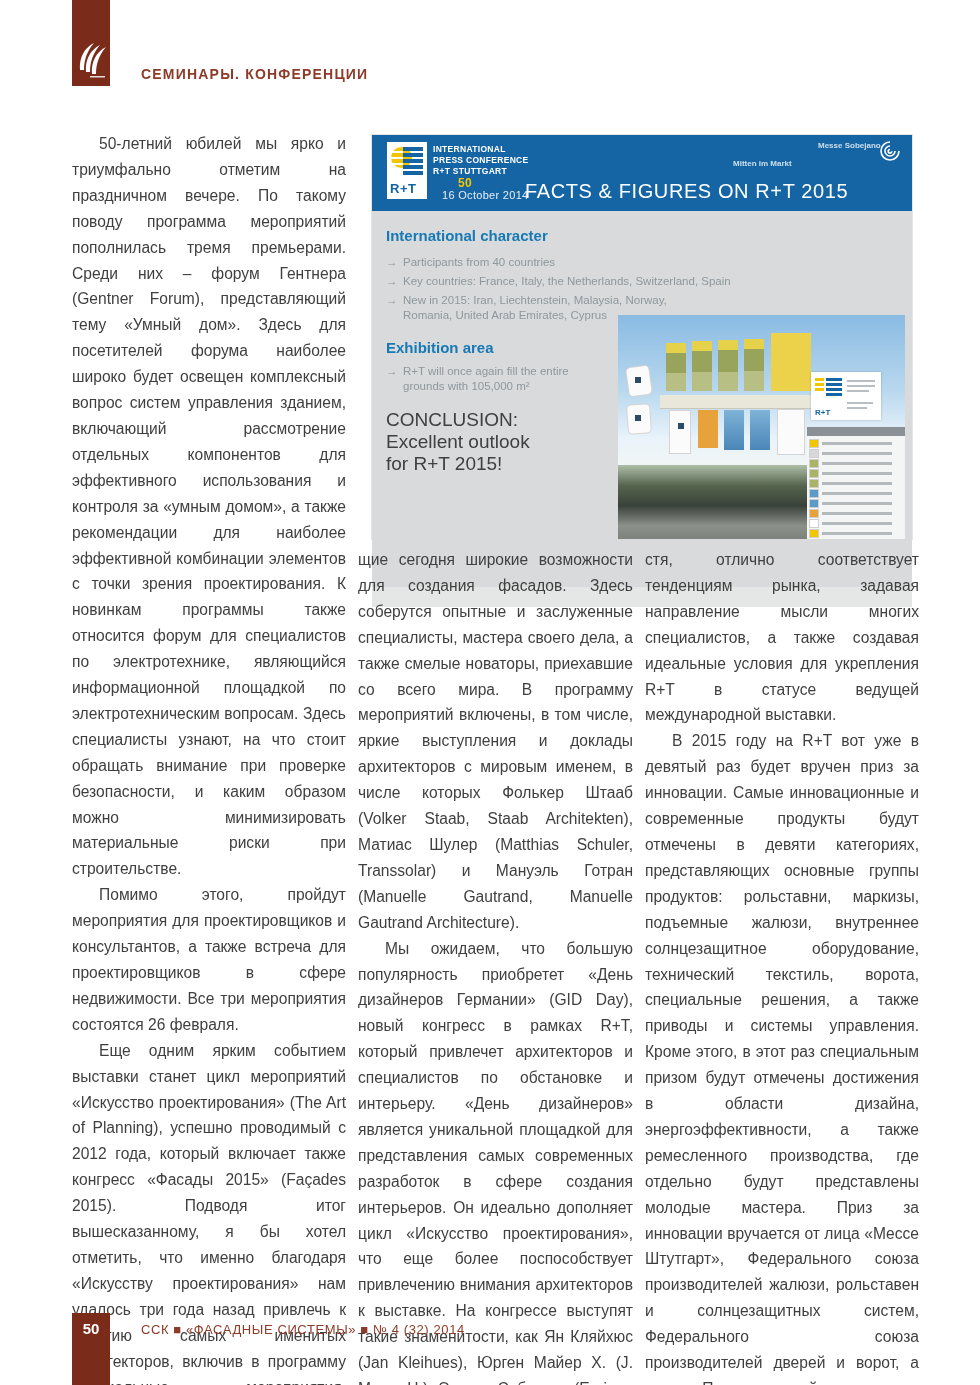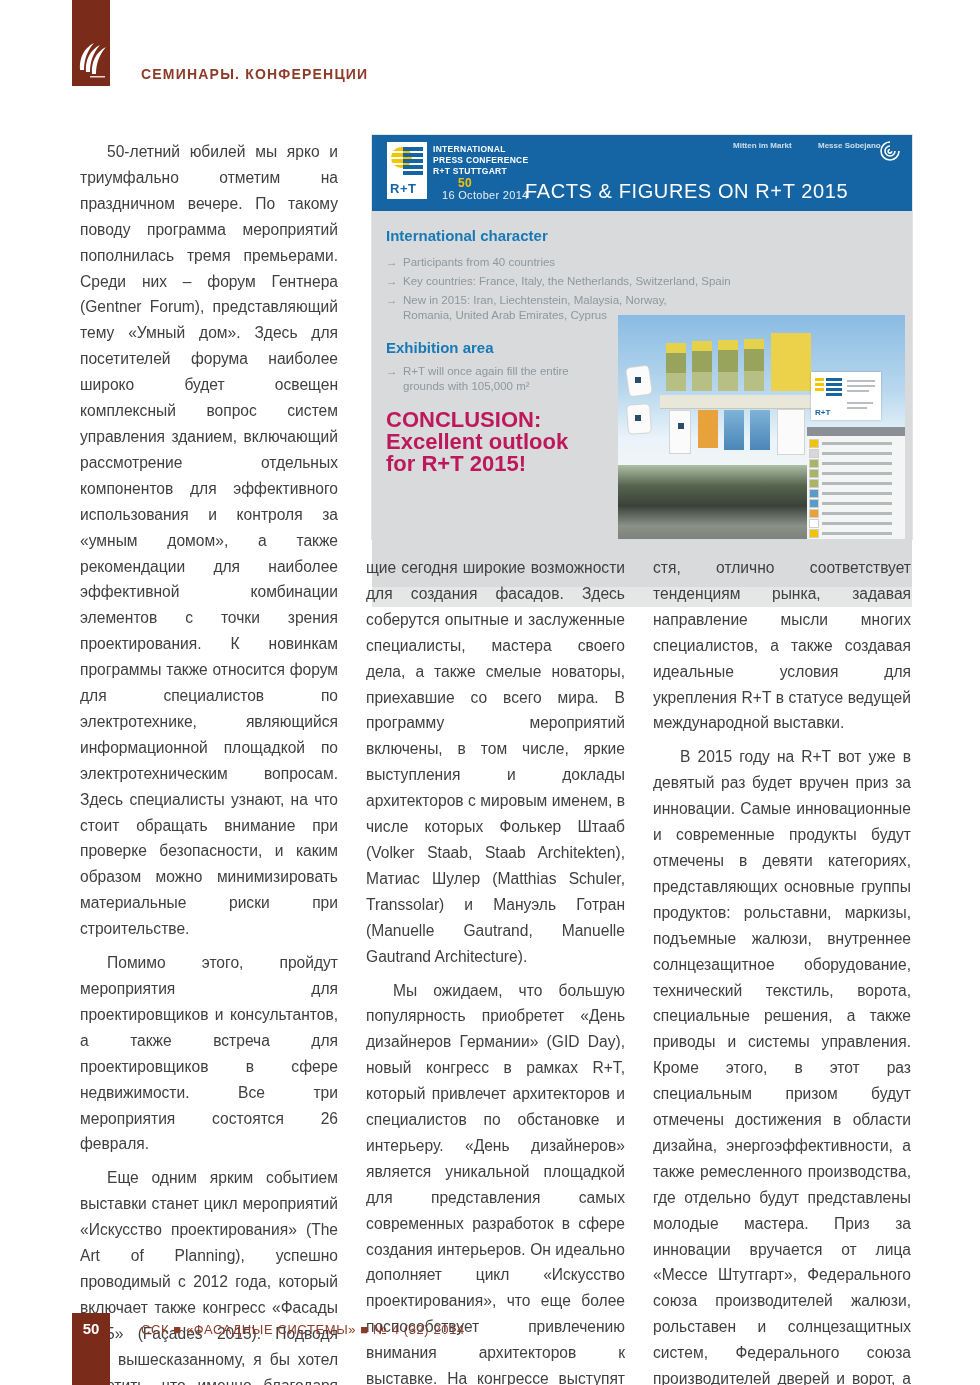--- a/index.html
+++ b/index.html
@@ -8,21 +8,21 @@
 
   
   .brand-block{position:absolute;left:72px;top:0;width:38px;height:86px;background:#7a2b1a;}
   .brand-block svg{position:absolute;left:4px;top:36px;}
   .section-title{position:absolute;left:141px;top:66px;color:#8d3b28;font-weight:bold;
                  font-size:14px;letter-spacing:1.2px;}
 
   
   .col{position:absolute;color:#3f3f3f;font-size:15.6px;line-height:25.9px;
        text-align:justify;}
-  .col p{margin:8px;}
+  .col p{margin:0;}
   .col p.indent{text-indent:27px;}
   .col1{left:72px;top:131px;width:274px;}
   .col2{left:358px;top:547px;width:275px;}
   .col3{left:645px;top:547px;width:274px;}
 
   
   .slide{position:absolute;left:372px;top:135px;width:540px;height:404px;background:#d8dadb;
          box-shadow:0 0 0 1px #e3e5e5;}
   .slide-header{position:absolute;left:0;top:0;width:540px;height:76px;background:#1565a5;}
   .rt-logo-box{position:absolute;left:15px;top:7px;width:40px;height:57px;background:#ffffff;}
@@ -31,37 +31,37 @@
   .rt-stripe{position:absolute;left:13px;right:1px;height:4px;background:#1565a5;}
   .rt-cut{position:absolute;left:0;width:13px;height:2px;background:#ffffff;}
   .rt-label{position:absolute;left:3px;bottom:3px;color:#1565a5;font-weight:bold;font-size:13px;letter-spacing:0.5px;}
   .conf-block{position:absolute;left:61px;top:9px;color:#ffffff;font-size:8.5px;font-weight:bold;
               line-height:11px;letter-spacing:0.3px;}
   .anniv{color:#f2c500;font-size:12px;font-weight:bold;margin-left:25px;line-height:13px;}
   .conf-date{color:#e8eef4;font-size:11px;font-weight:normal;line-height:11px;text-align:right;}
   .slide-title{position:absolute;left:153px;top:45px;color:#ffffff;font-size:20px;
                letter-spacing:0.6px;font-weight:normal;}
   .hdr-small{position:absolute;top:6px;color:rgba(255,255,255,0.78);font-size:8px;font-weight:bold;}
-  .hdr-small.m1{left:361px;}
+  .hdr-small.m1{left:361px;margin-top:18px;}
   .hdr-small.m2{left:446px;}
   .spiral{position:absolute;left:504px;top:2px;}
 
   .slide-body{position:absolute;left:0;top:76px;width:540px;height:396px;background:#d8dadb;}
   .bottom-strip{position:absolute;left:0;bottom:0;width:540px;height:20px;background:#e5e7e7;}
   .sec-heading{position:absolute;left:14px;color:#1779b6;font-weight:bold;font-size:15px;}
   .sh1{top:16px;}
   .sh2{top:128px;}
   .bullet{position:absolute;left:14px;display:flex;color:#8e989e;font-size:11.5px;line-height:15px;}
   .bullet .arrow{width:17px;flex:0 0 17px;color:#8e989e;}
   .b1{top:44px;width:300px;}
   .b2{top:63px;width:420px;}
   .b3{top:82px;width:330px;}
   .b4{top:153px;width:200px;}
-  .conclusion{position:absolute;left:14px;top:198px;color:#be185d;font-weight:bold;
-              font-size:22px;line-height:22px;}
+  .conclusion{position:absolute;left:14px;top:198px;color:#404040;font-weight:normal;
+              font-size:19px;line-height:22px;}
 
   
   .map{position:absolute;left:246px;top:104px;width:287px;height:224px;overflow:hidden;
        background:linear-gradient(180deg,#8abbe3 0%,#b9d8ee 34%,#e9f3fa 55%,#f3f6f4 70%);}
   .map-photo{position:absolute;left:0;top:150px;width:253px;height:74px;
              background:linear-gradient(180deg,#aebfa8 0%,#56644e 28%,#39423a 55%,#8b9089 82%,#7d837c 100%);}
   .hall{position:absolute;}
   .hall-olive{background:linear-gradient(180deg,#e5d24a 0 20%,#98a45c 20% 62%,#b7bf85 62%);}
   .hall-yellow{background:#ecd24a;}
   .hall-orange{background:#e8a23c;}

